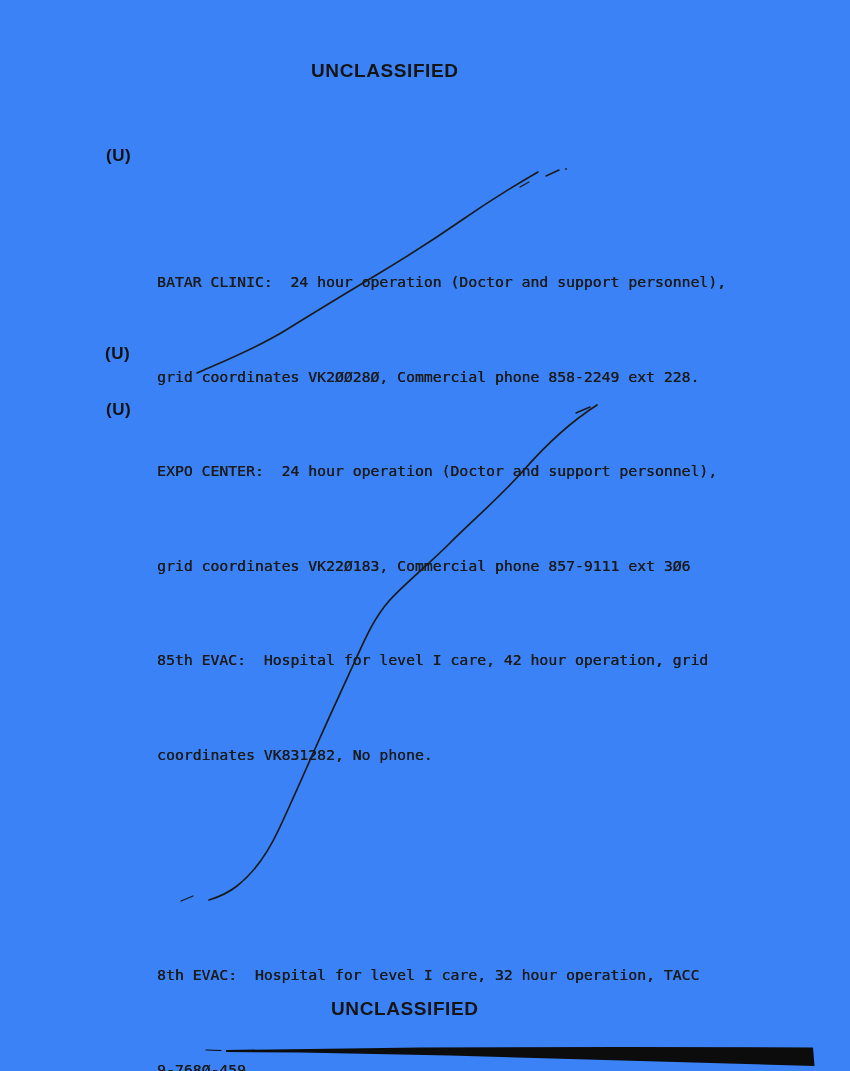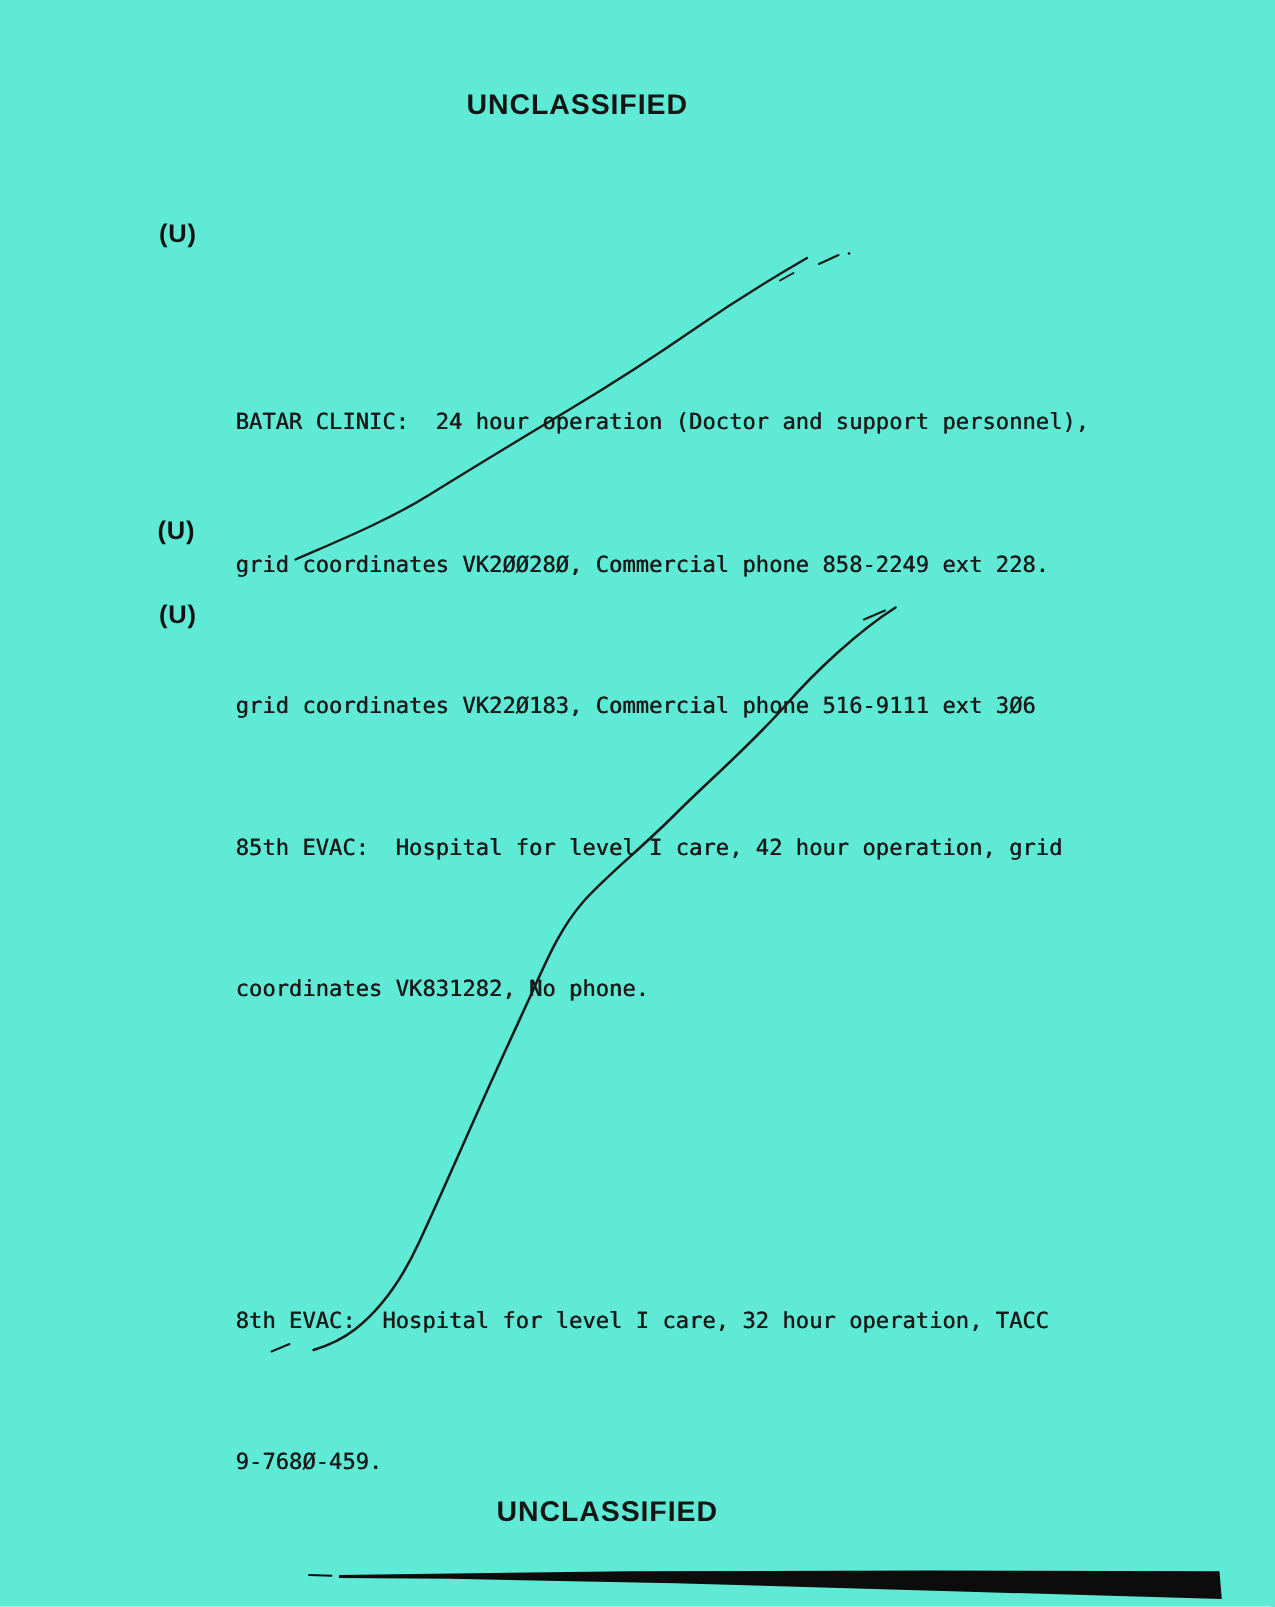--- a/index.html
+++ b/index.html
@@ -1,19 +1,19 @@
 <!DOCTYPE html>
 <html><head>
 <meta charset="utf-8">
 <style>
   html,body{margin:0;padding:0;background:#e8e8e8;}
   .page{
     position:relative;
     width:850px;height:1071px;
-    background:#5eead4;
+    background:#3b82f6;
     overflow:hidden;
     font-family:"DejaVu Sans Mono", monospace;
   }
   .banner{
     position:absolute;
     font-family:"Liberation Sans", sans-serif;
     font-weight:bold;
     font-size:19px;
     letter-spacing:0.6px;
     color:#151515;
@@ -55,21 +55,22 @@
   <div class="banner top">UNCLASSIFIED</div>
 
   <div class="umarker m1">(U)</div>
   <div class="umarker m2">(U)</div>
   <div class="umarker m3">(U)</div>
 
   <div class="doc-body">
     <div>
       <div class="doc-line">BATAR CLINIC:  24 hour operation (Doctor and support personnel),</div>
       <div class="doc-line">grid coordinates VK2ØØ28Ø, Commercial phone 858-2249 ext 228.</div>
-      <div class="doc-line">grid coordinates VK22Ø183, Commercial phone 516-9111 ext 3Ø6</div>
+      <div class="doc-line">EXPO CENTER:  24 hour operation (Doctor and support personnel),</div>
+      <div class="doc-line">grid coordinates VK22Ø183, Commercial phone 857-9111 ext 3Ø6</div>
       <div class="doc-line">85th EVAC:  Hospital for level I care, 42 hour operation, grid</div>
       <div class="doc-line">coordinates VK831282, No phone.</div>
     </div>
     <div>
       <div class="doc-line">8th EVAC:  Hospital for level I care, 32 hour operation, TACC</div>
       <div class="doc-line">9-768Ø-459.</div>
     </div>
     
   </div>
 

